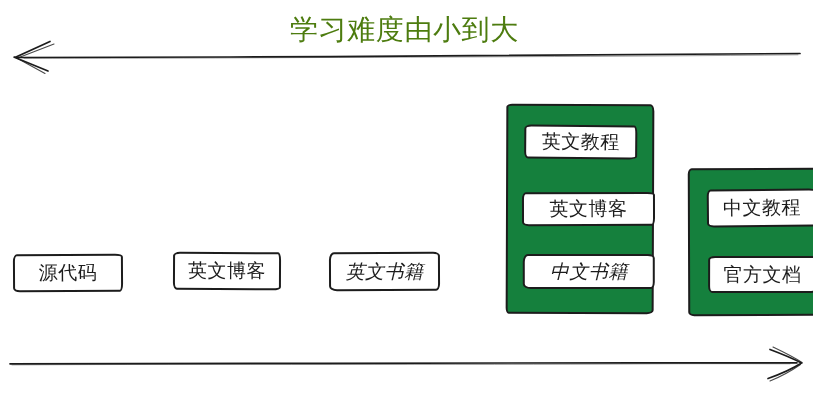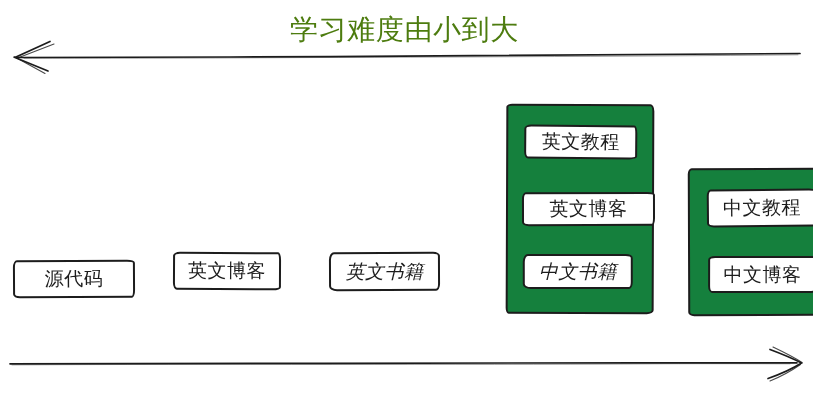--- a/index.html
+++ b/index.html
@@ -54,30 +54,30 @@
   .group-box {
     position: absolute;
     box-sizing: border-box;
     border: 2px solid #1c1c1c;
     background: #15803d;
     margin-left: 36px;
   }
   .group-box .sketch-box { background: #ffffff; }
 
   
-  .box-source-code   { left: 13px;  top: 254px; width: 122px; height: 38px; margin-top: 6px; }
+  .box-source-code   { left: 13px;  top: 254px; width: 110px; height: 38px; }
   .box-official-docs { left: 173px; top: 252px; width: 108px; height: 38px; }
   .box-english-books { left: 329px; top: 252px; width: 111px; height: 39px; }
 
   
   .group-1 { left: 470px; top: 104px; width: 148px; height: 210px;
              border-radius: 6px 4px 7px 3px / 3px 7px 4px 6px; transform: rotate(0.2deg); }
   .group-1 .inner-1 { left: 16px; top: 19px;  width: 113px; height: 34px; }
   .group-1 .inner-2 { left: 14px; top: 86px;  width: 133px; height: 34px; }
-  .group-1 .inner-3 { left: 15px; top: 148px; width: 110px; height: 35px; align-items: center; }
+  .group-1 .inner-3 { left: 15px; top: 148px; width: 132px; height: 35px; align-items: center; }
 
   
   .group-2 { left: 652px; top: 168px; width: 158px; height: 148px;
              border-radius: 4px 7px 3px 6px / 6px 3px 7px 4px; transform: rotate(-0.2deg); }
   .group-2 .inner-1 { left: 17px; top: 19px; width: 110px; height: 38px; }
   .group-2 .inner-2 { left: 18px; top: 86px; width: 109px; height: 37px; }
 </style>
 </head>
 <body>
 
@@ -125,17 +125,17 @@
     <div class="sketch-box r3 inner-3">
       <span>中文书籍</span>
     </div>
   </div>
 
   <div class="group-box group-2">
     <div class="sketch-box r1 inner-1">
       <span>中文教程</span>
     </div>
     <div class="sketch-box r2 inner-2">
-      <span>中文博客</span>
+      <span>官方文档</span>
     </div>
   </div>
 
 </div>
 
 </body></html>

